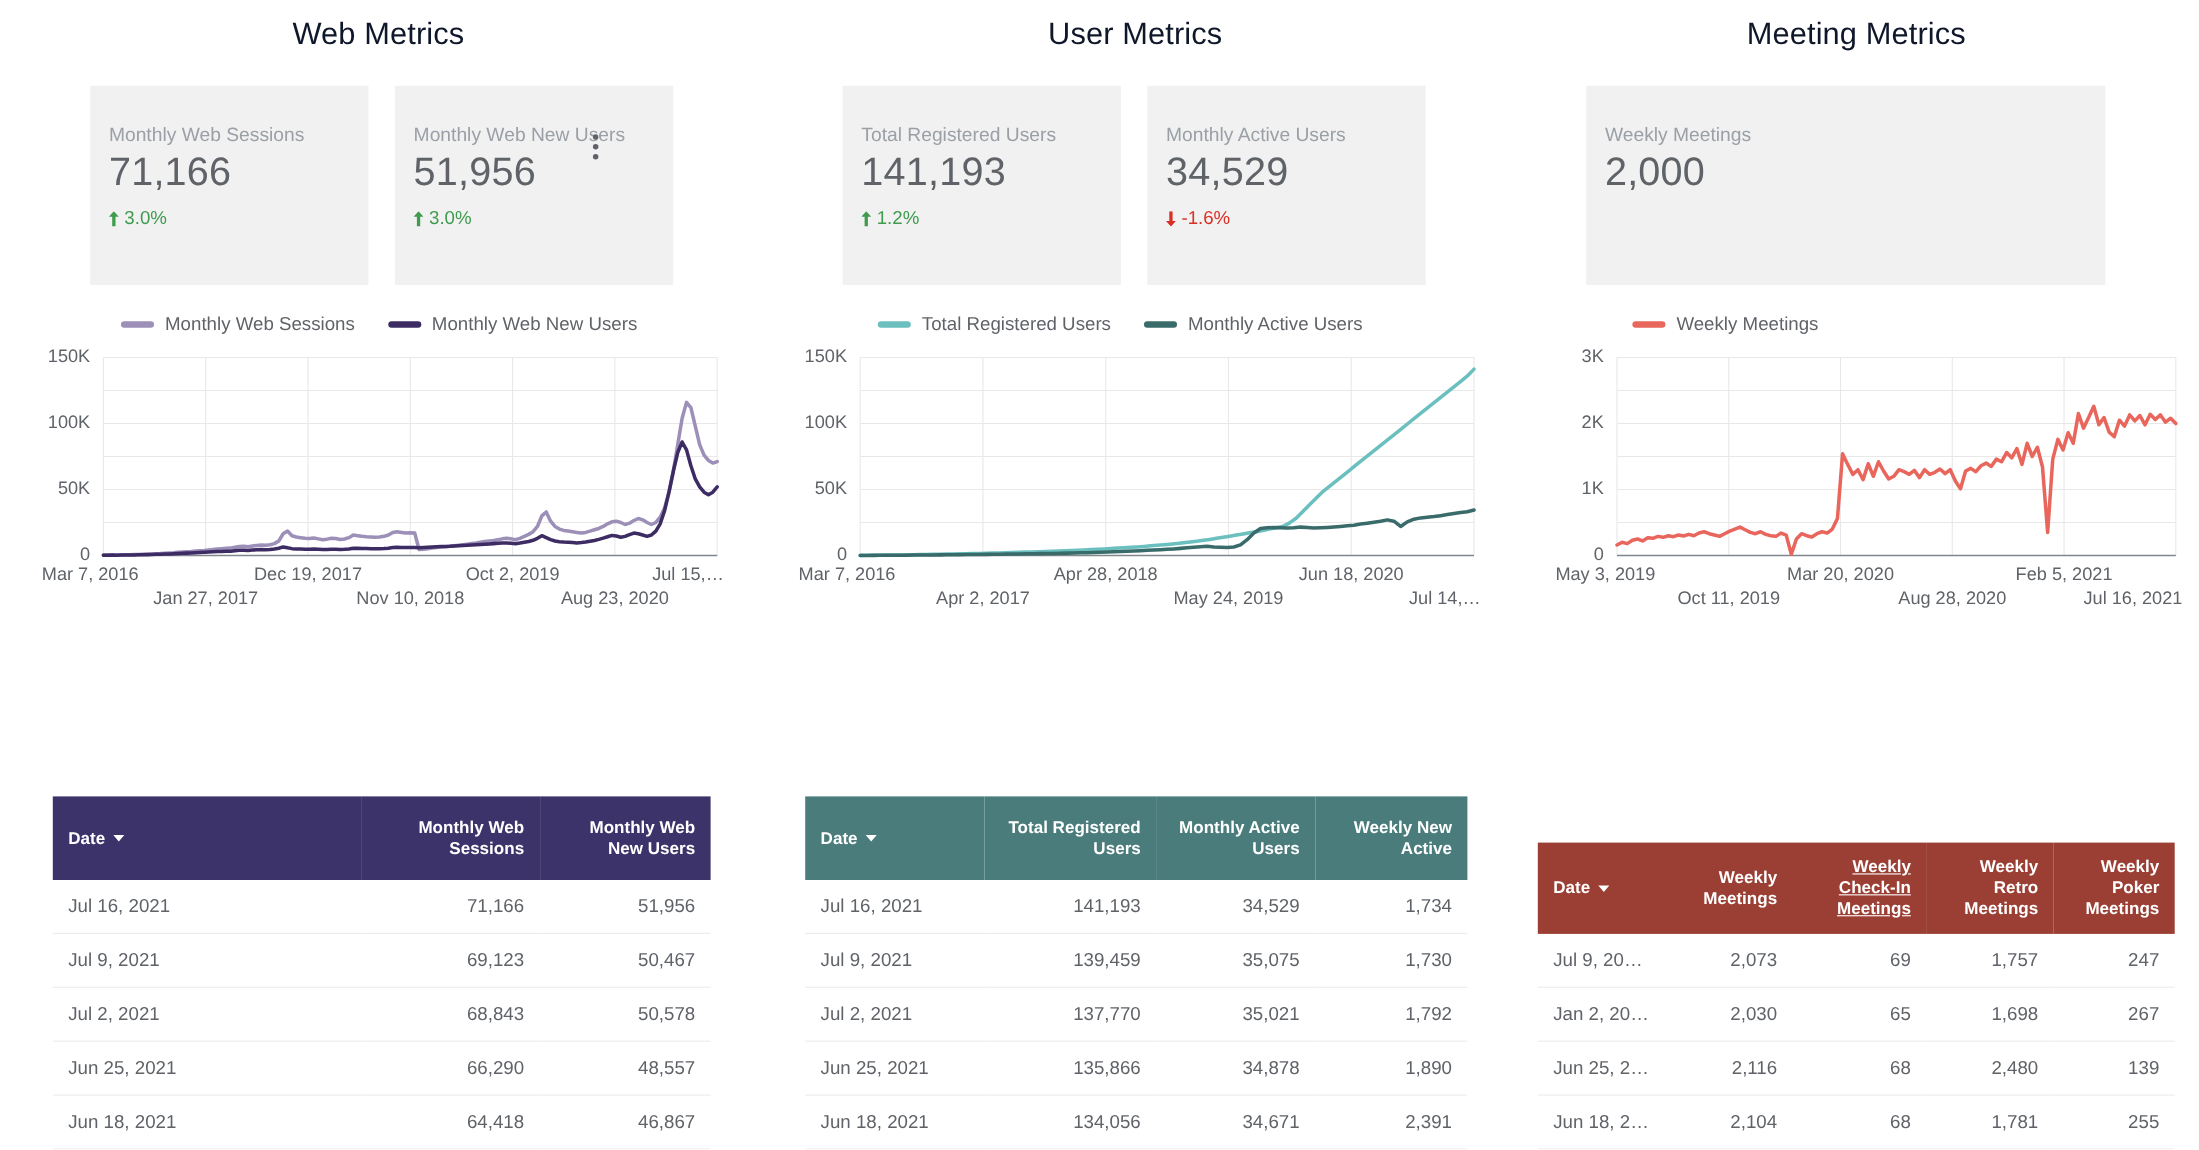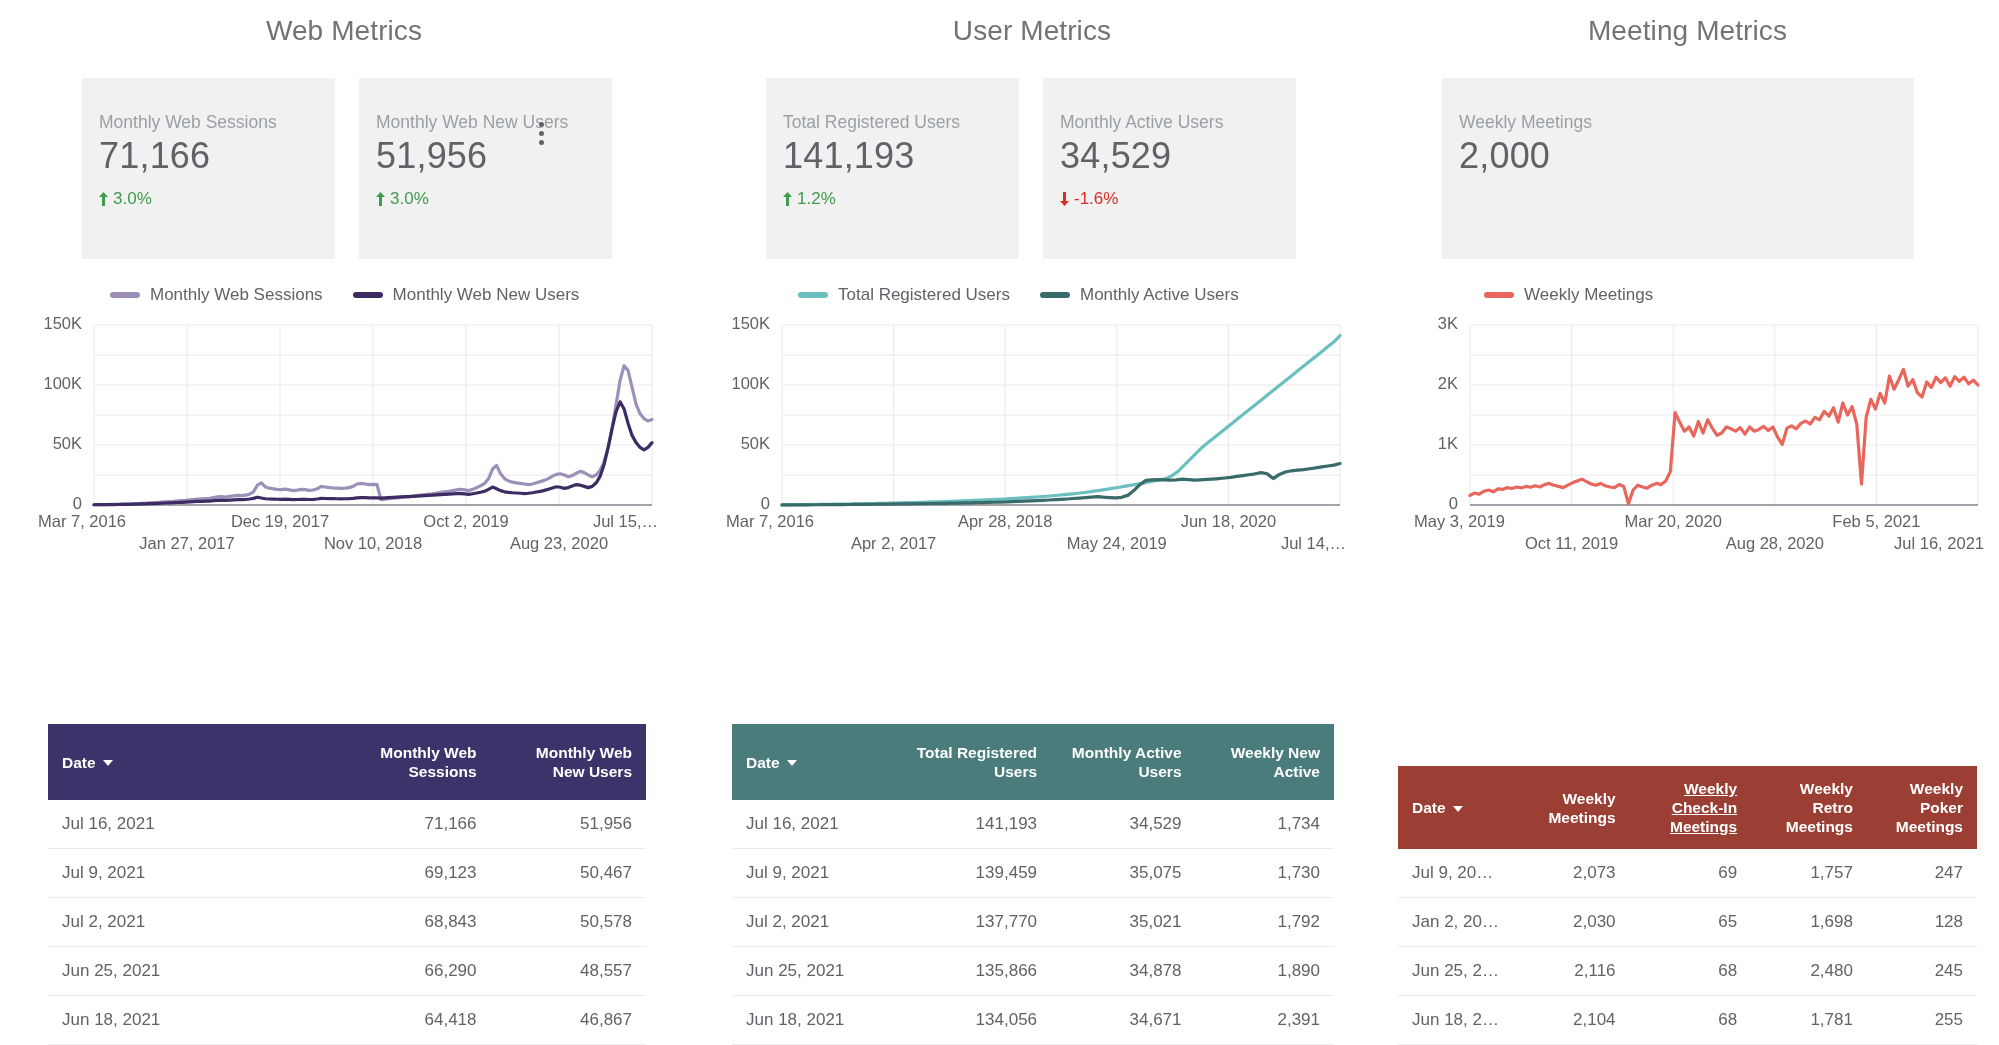--- a/index.html
+++ b/index.html
@@ -14,21 +14,21 @@
     display: grid;
     grid-template-columns: 688px 688px 623px;
     position: relative;
   }
   .panel { position: relative; padding-top: 14px; }
 
   
   .panel-title {
     text-align: center;
     font-size: 28px;
-    color: #737373;
+    color: #0f172a;
     font-weight: 400;
     letter-spacing: .1px;
     margin-bottom: 30px;
     height: 34px;
     line-height: 34px;
   }
 
   
   .scorecard-row { display: flex; gap: 24px; padding: 0 0 0 0; position: relative; }
   .panel.web .scorecard-row { margin-left: 82px; }
@@ -407,28 +407,28 @@
               <td class="num-col">2,073</td>
               <td class="num-col">69</td>
               <td class="num-col">1,757</td>
               <td class="num-col">247</td>
             </tr>
             <tr>
               <td class="date-col">Jan 2, 20…</td>
               <td class="num-col">2,030</td>
               <td class="num-col">65</td>
               <td class="num-col">1,698</td>
-              <td class="num-col">128</td>
+              <td class="num-col">267</td>
             </tr>
             <tr>
               <td class="date-col">Jun 25, 2…</td>
               <td class="num-col">2,116</td>
               <td class="num-col">68</td>
               <td class="num-col">2,480</td>
-              <td class="num-col">245</td>
+              <td class="num-col">139</td>
             </tr>
             <tr>
               <td class="date-col">Jun 18, 2…</td>
               <td class="num-col">2,104</td>
               <td class="num-col">68</td>
               <td class="num-col">1,781</td>
               <td class="num-col">255</td>
             </tr>
           </tbody>
         </table>

